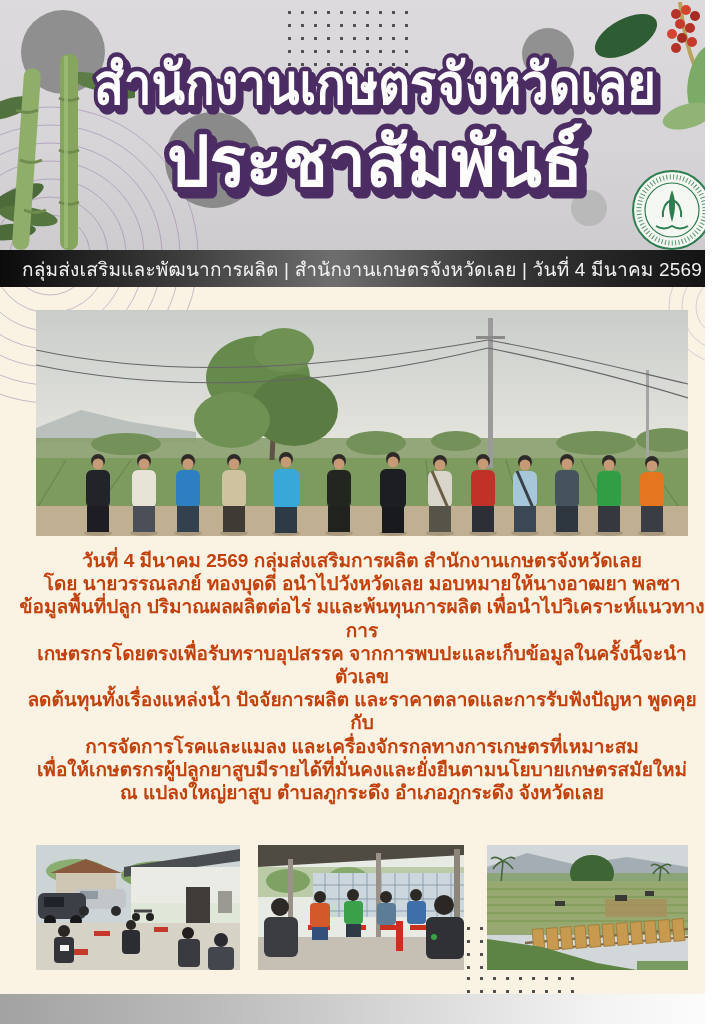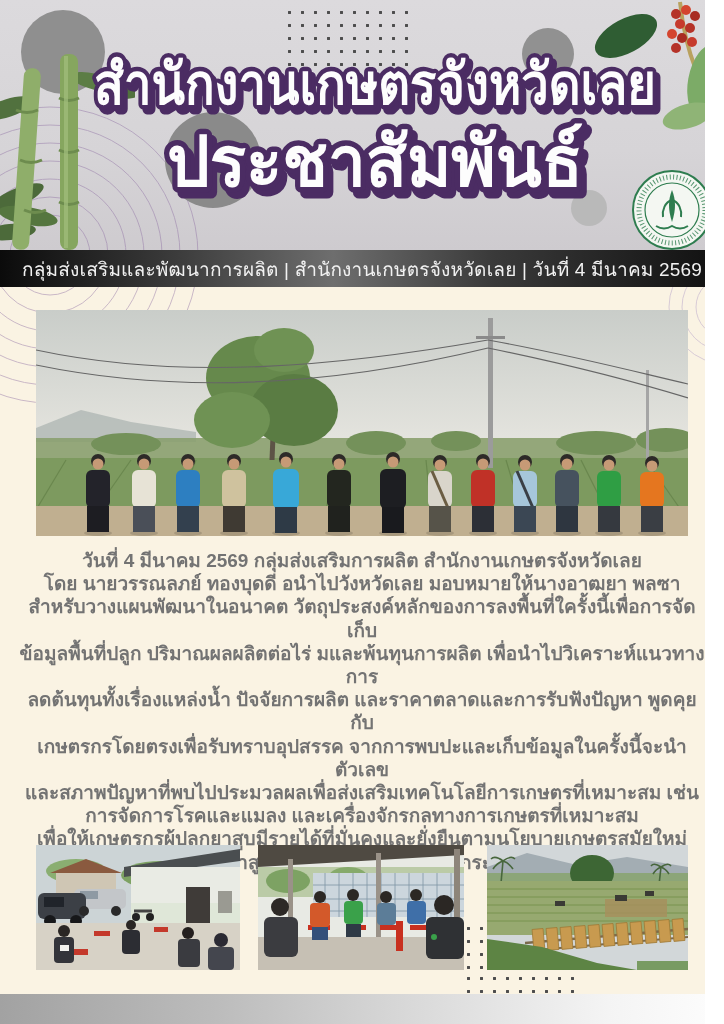--- a/index.html
+++ b/index.html
@@ -25,21 +25,21 @@
   .dots-v{left:462px;top:922px;width:27px;height:52px;}
   .dots-h{left:462px;top:972px;width:118px;height:27px;}
   
   .photo{position:absolute;z-index:2;display:block;}
   .main-photo{left:36px;top:310px;width:652px;height:226px;}
   .photo-a{left:36px;top:845px;width:204px;height:125px;}
   .photo-b{left:258px;top:845px;width:206px;height:125px;}
   .photo-c{left:487px;top:845px;width:201px;height:125px;}
   
   .body-text{position:absolute;left:0;top:549px;width:724px;z-index:2;
-    color:#737373;font-size:19px;line-height:23.2px;font-weight:bold;text-align:center;}
+    color:#c2410c;font-size:19px;line-height:23.2px;font-weight:bold;text-align:center;}
   .body-text .line{padding:0 18px;}
   
   .bottom-band{position:absolute;left:0;top:994px;width:724px;height:30px;z-index:1;
     background:linear-gradient(90deg,#a2a2a2 0%,#bcbcbc 30%,#dadada 58%,#f4f4f4 84%,#fdfdfd 100%);}
 </style>
 </head>
 <body>
 
 <div class="poster">
 
@@ -276,25 +276,23 @@
           <circle cx="616" cy="156" r="5.5" fill="#c69a76"></circle>
           <rect x="604" y="162" width="24" height="36" rx="6" fill="#e5761f"></rect>
           <rect x="605" y="196" width="22" height="26" fill="#3a3e44"></rect>
         </g>
     </g>
   </svg>
 
   <div class="body-text">
     <div class="line">วันที่ 4 มีนาคม 2569 กลุ่มส่งเสริมการผลิต สำนักงานเกษตรจังหวัดเลย</div>
     <div class="line">โดย นายวรรณลภย์ ทองบุดดี อนำไปวังหวัดเลย มอบหมายให้นางอาฒยา พลซา</div>
-    <div class="line">สำหรับวางแผนพัฒนาในอนาคต วัตถุประสงค์หลักของการลงพื้นที่ใครั้งนี้เพื่อการจัดเก็บ</div>
     <div class="line">ข้อมูลพื้นที่ปลูก ปริมาณผลผลิตต่อไร่ มและพ้นทุนการผลิต เพื่อนำไปวิเคราะห์แนวทางการ</div>
+    <div class="line">เกษตรกรโดยตรงเพื่อรับทราบอุปสรรค จากการพบปะและเก็บข้อมูลในครั้งนี้จะนำตัวเลข</div>
     <div class="line">ลดต้นทุนทั้งเรื่องแหล่งน้ำ ปัจจัยการผลิต และราคาตลาดและการรับฟังปัญหา พูดคุยกับ</div>
-    <div class="line">เกษตรกรโดยตรงเพื่อรับทราบอุปสรรค จากการพบปะและเก็บข้อมูลในครั้งนี้จะนำตัวเลข</div>
-    <div class="line">และสภาพปัญหาที่พบไปประมวลผลเพื่อส่งเสริมเทคโนโลยีการเกษตรที่เหมาะสม เช่น</div>
     <div class="line">การจัดการโรคและแมลง และเครื่องจักรกลทางการเกษตรที่เหมาะสม</div>
     <div class="line">เพื่อให้เกษตรกรผู้ปลูกยาสูบมีรายได้ที่มั่นคงและยั่งยืนตามนโยบายเกษตรสมัยใหม่</div>
     <div class="line">ณ แปลงใหญ่ยาสูบ ตำบลภูกระดึง อำเภอภูกระดึง จังหวัดเลย</div>
   </div>
 
   <svg class="photo photo-a" viewBox="0 0 204 125" preserveAspectRatio="none">
     <rect width="204" height="125" fill="#ccd4d6"></rect>
     <ellipse cx="40" cy="26" rx="30" ry="12" fill="#8aae71"></ellipse>
     <ellipse cx="125" cy="30" rx="40" ry="14" fill="#7da263"></ellipse>
     <polygon points="14,28 50,14 86,28" fill="#8a5a3f"></polygon>

